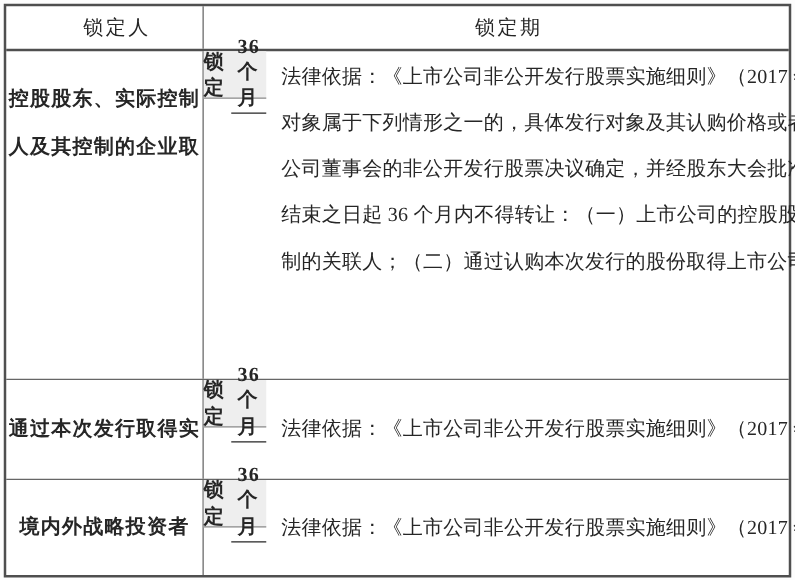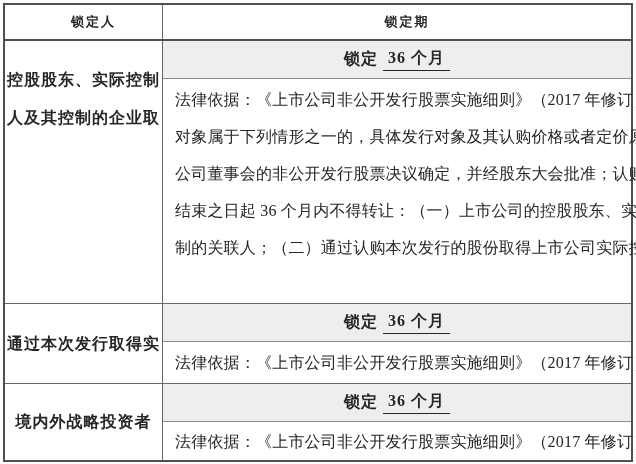--- a/index.html
+++ b/index.html
@@ -14,36 +14,36 @@
   .table {
     position:absolute; left:3px; top:3px;
     width:630px; height:459px;
     border:2px solid var(--border-dark,#4f4f4f);
     background:#fff;
     display:flex; flex-direction:column;
   }
   .hrow { display:flex; height:36px; border-bottom:2px solid var(--border-dark,#4f4f4f); }
   .hcell {
     display:flex; align-items:center; justify-content:center;
-    font-weight:bold; font-size:13px; letter-spacing:2px;padding-left:20px;
+    font-weight:normal; font-size:16px; letter-spacing:2px;padding-left:20px;
   }
   .col-left { width:158px; border-right:1.5px solid var(--border-mid,#666); }
   .col-right { flex:1; }
   .brow { display:flex; border-bottom:1.5px solid var(--border-mid,#666); }
   .brow:last-child { border-bottom:none; flex:1; }
   .row1 { height:263px; }
   .row2 { height:80px; }
   .party-cell {
     display:flex; flex-direction:column; align-items:center;
     font-weight:bold; font-size:16px; line-height:38px; letter-spacing:1px;
     text-align:center;
   }
   .party-top { justify-content:flex-start; padding-top:20px; }
   .party-center { justify-content:center; }
-  .right-stack { flex:1; display:flex; flex-direction:column; min-width:0; }
+  .right-stack { flex:1; display:flex; flex-direction:row; min-width:0; }
   .lockband {
     height:38px; flex:0 0 38px;
     background:var(--band,#eeeeee);
     border-bottom:1px solid var(--border-light,#8c8c8c);
     display:flex; align-items:center; justify-content:center;
     font-weight:bold; font-size:16px; letter-spacing:1px;
   }
   .lock-underline {
     border-bottom:1.5px solid var(--text,#262626);
     padding:0 5px 1px 5px;

